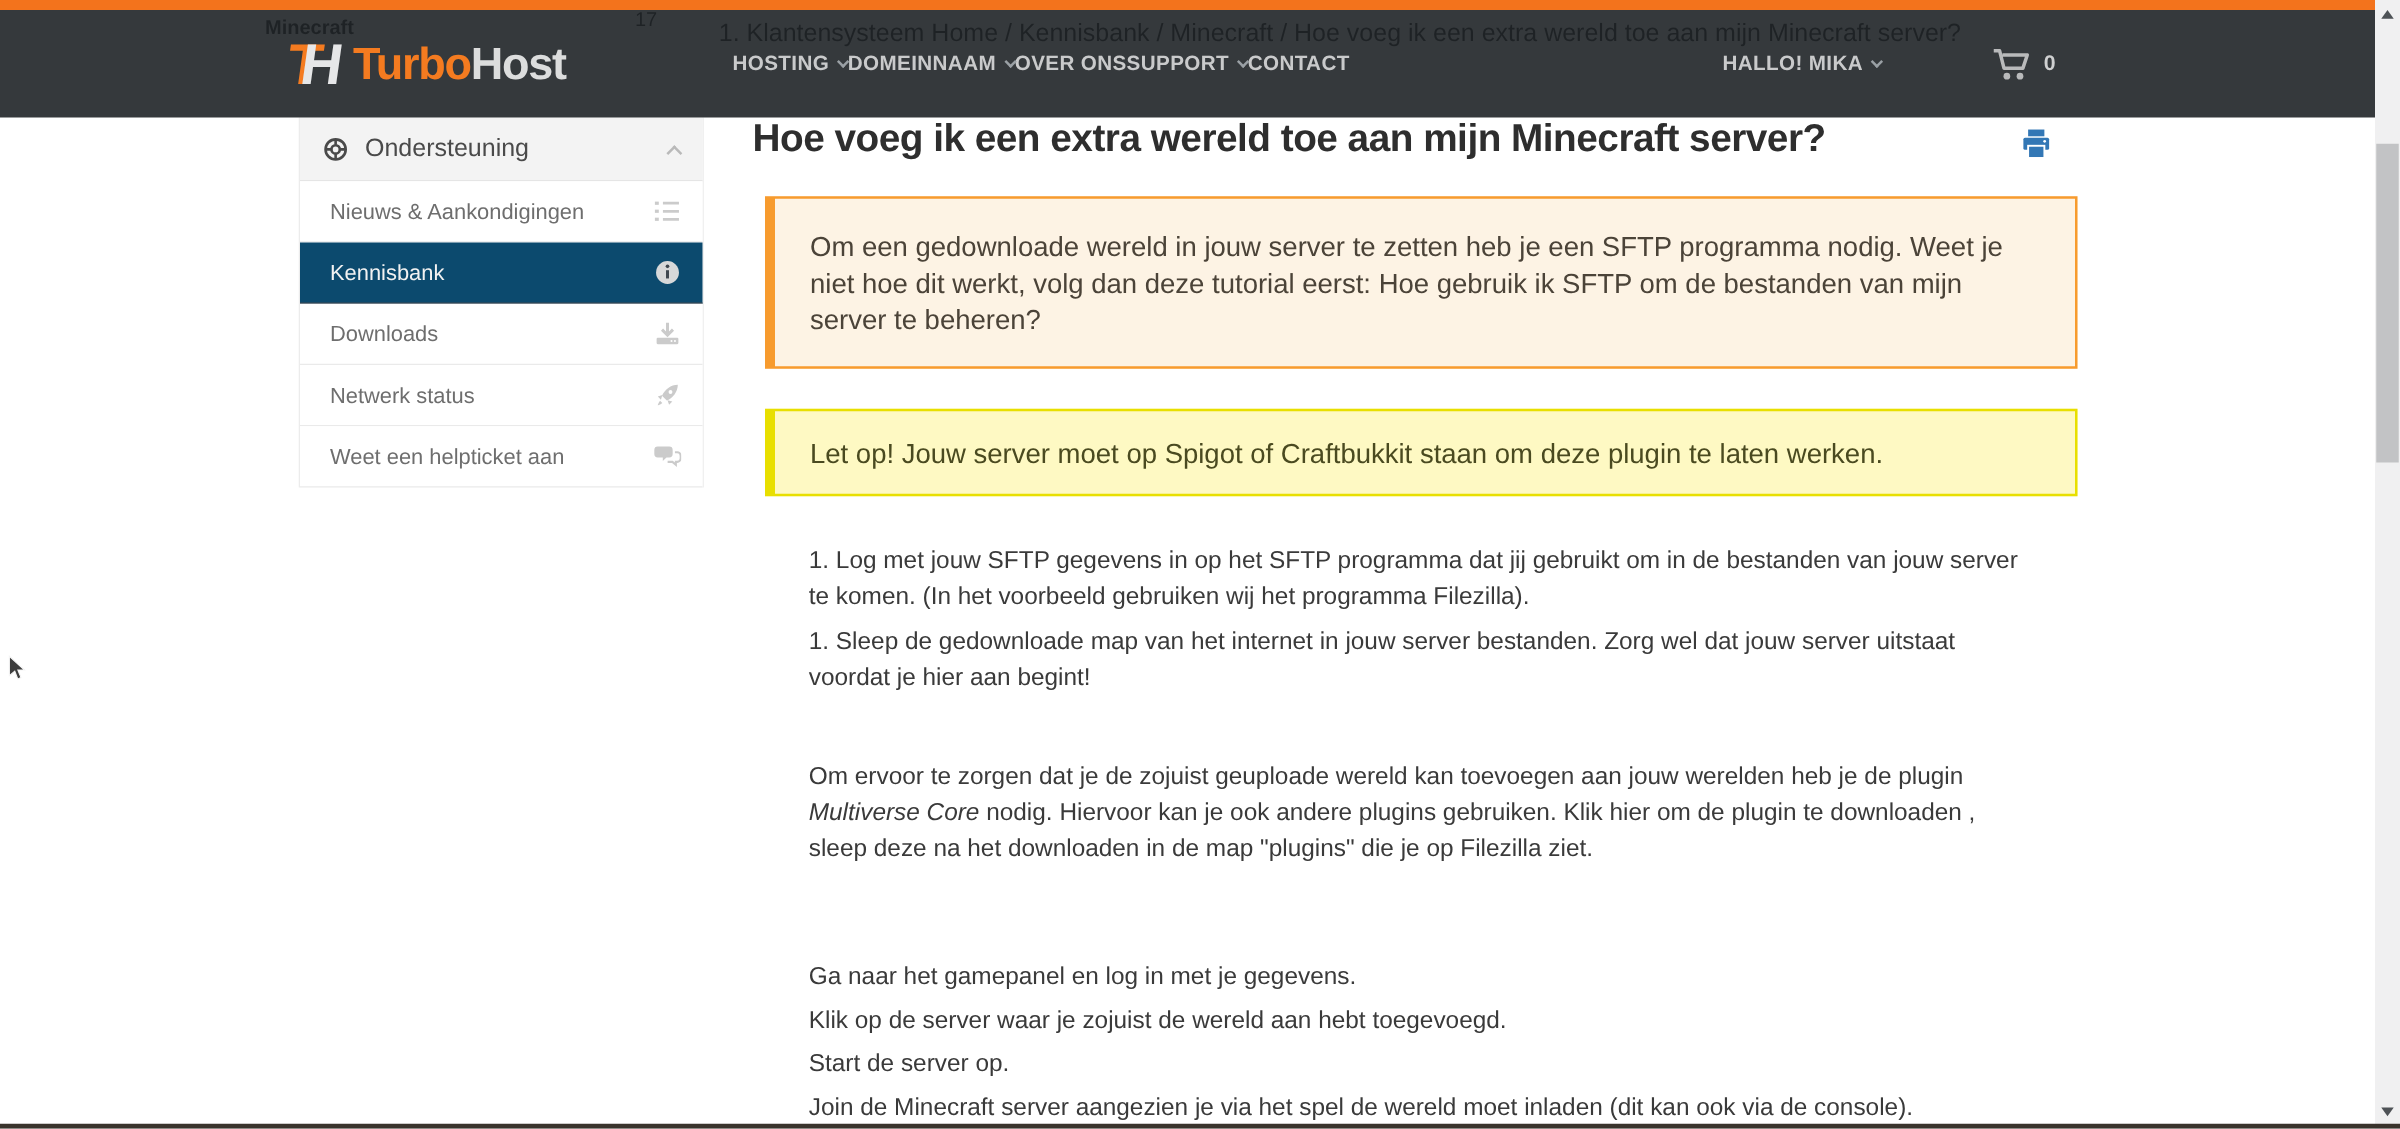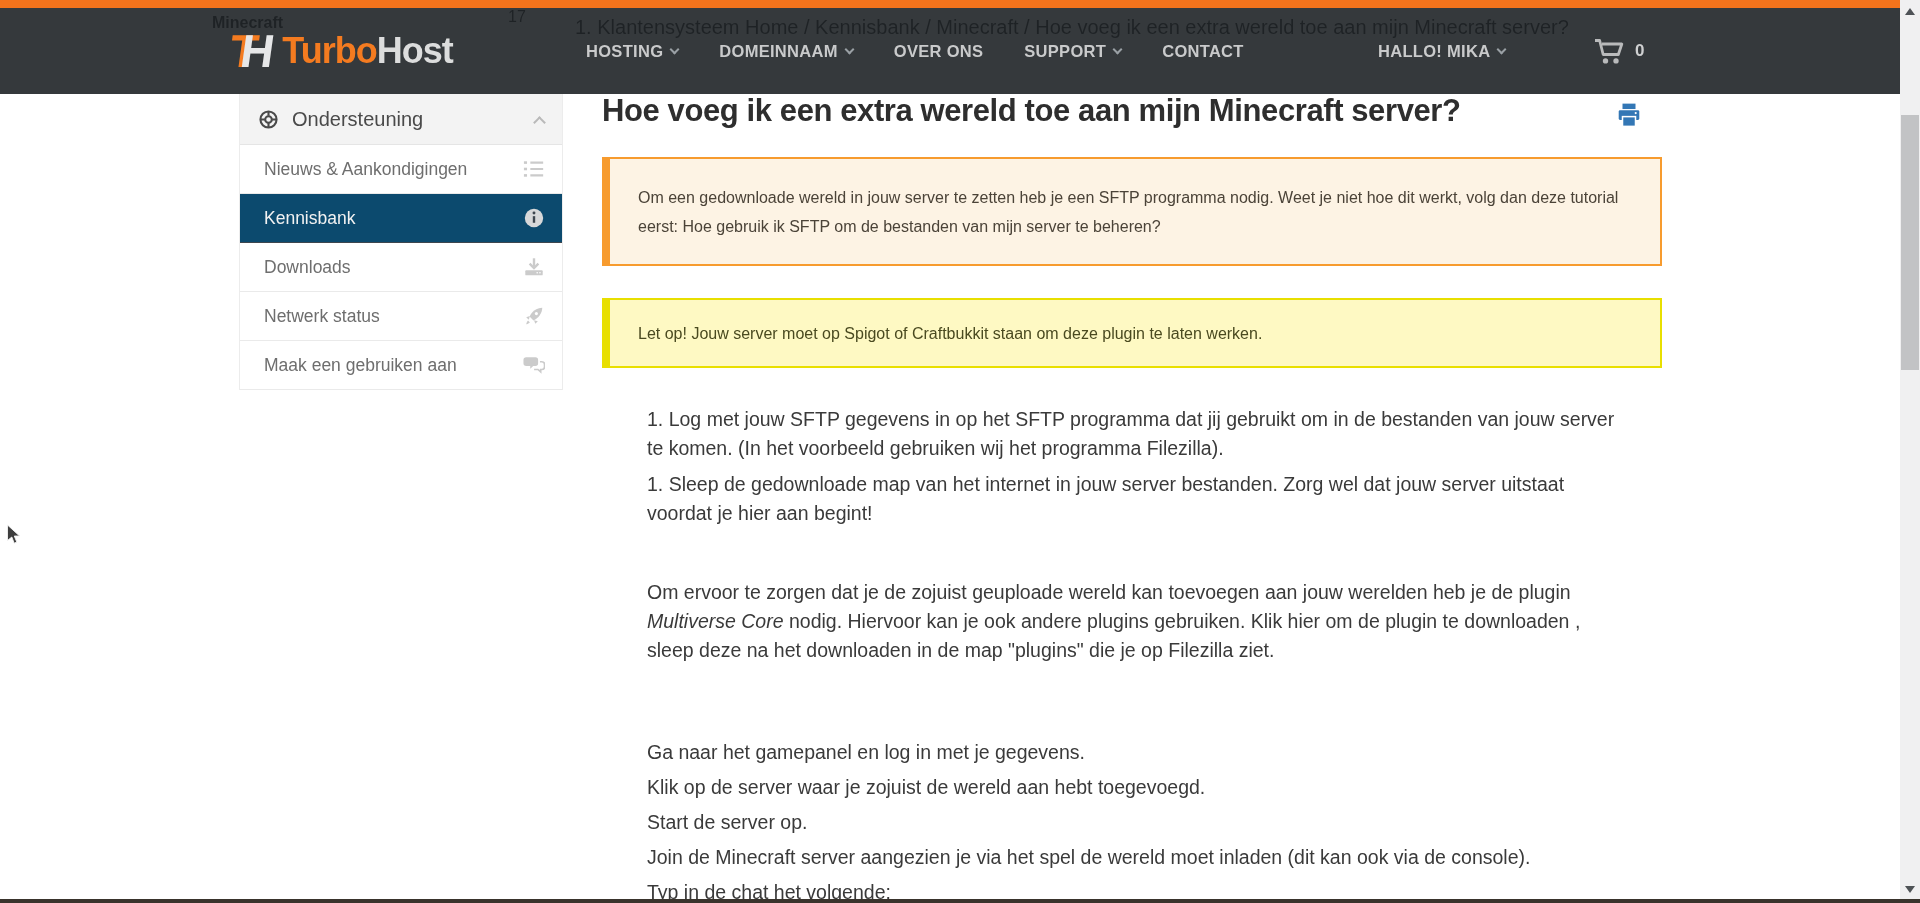--- a/index.html
+++ b/index.html
@@ -16,21 +16,21 @@
   .topbar { position:absolute; top:0; left:0; width:1900px; height:8px; background:#f3731c; z-index:3; }
   .navbar { position:absolute; top:8px; left:0; width:1900px; height:86px;
     background:rgba(31,35,39,0.90); z-index:2; }
   .logo { position:absolute; left:230px; top:17px; display:flex; align-items:center; cursor:pointer; }
   .logo-mark { font-size:46px; font-weight:bold; transform:skewX(-8deg); line-height:52px; }
   .logo-mark .t { color:#f47b20; }
   .logo-mark .h { color:#e6e7e8; margin-left:-17px; }
   .logo-text { font-size:36px; font-weight:bold; letter-spacing:-1px; margin-left:8px; line-height:52px; }
   .logo-text .turbo { color:#f47b20; }
   .logo-text .host  { color:#dcdddd; }
-  .nav-menu { position:absolute; left:586px; top:0; height:86px; display:flex; align-items:center; gap:41px; }
+  .nav-menu { position:absolute; left:586px; top:0; height:86px; display:flex; align-items:center; }
   .nav-item { font-size:16.5px; font-weight:bold; color:#c9cacb; letter-spacing:0.3px;
     cursor:pointer; white-space:nowrap; display:flex; align-items:center; }
   .chev { display:inline-block; width:7px; height:7px; border-right:2px solid #9aa0a5;
     border-bottom:2px solid #9aa0a5; transform:rotate(45deg); margin-left:8px; margin-top:-4px; }
   .nav-greeting { position:absolute; left:1350px; top:0; height:86px; display:flex; align-items:center;margin-left:28px; }
   .nav-cart { position:absolute; left:1593px; top:0; height:86px; display:flex; align-items:center;
     gap:10px; cursor:pointer; }
   .cart-count { font-size:17px; font-weight:bold; color:#cfd0d1; }
 
   
@@ -46,21 +46,21 @@
     font-size:17.5px; color:#6e6e6e; cursor:pointer; }
   .sb-item .sb-label { flex:1; }
   .sb-item .sb-right-icon { display:flex; }
   .sb-item.active { background:#0c4a6e; color:#f2f2f2; border-bottom:1px solid #3e464e; }
 
   
   .main { position:absolute; left:602px; top:94px; width:1060px; z-index:1; }
   .article-title { font-size:31px; line-height:34px; font-weight:bold; color:#2e2e2e;
     letter-spacing:-0.4px; width:980px; }
   .print-btn { position:absolute; left:1014px; top:8px; cursor:pointer; }
-  .alert { font-size:16px; line-height:29px; color:#4b4338; }
+  .alert { font-size:22px; line-height:29px; color:#4b4338;margin-left:10px; }
   .alert-info { margin-top:29px; background:#fdf3e4; border:2px solid #f79b2e;
     border-left-width:8px; padding:24px 28px 23px 28px; }
   .alert-warning { margin-top:32px; background:#fef9c3; border:2px solid #e8df00;
     border-left-width:8px; padding:19px 44px 18px 28px; color:#4a4a20; }
   .steps { margin:37px 0 0 45px; width:985px; }
   .step { font-size:19.5px; line-height:29px; color:#3a3a3a; margin-bottom:7px; }
   .para-plugin { margin:50px 0 0 45px; width:985px; font-size:19.5px; line-height:29px; color:#3a3a3a; }
   .lines { margin:76px 0 0 45px; width:985px; }
   .line { font-size:19.5px; line-height:23px; color:#3a3a3a; margin-bottom:12px; }
 
@@ -192,21 +192,21 @@
       <svg width="22" height="22" viewBox="0 0 24 24">
         <path d="M21 3c-6 0-11.5 4.2-13.8 9.6l4.2 4.2C16.8 14.5 21 9 21 3z" fill="#cbcbcb"></path>
         <circle cx="14.6" cy="9.4" r="1.7" fill="#fff"></circle>
         <path d="M7.5 12l-4 1.4 2.8 2.8zM12 16.5l1.4 4 2.8-2.8z" fill="#cbcbcb"></path>
         <path d="M5.5 17c-1.4 1.4-2 4-2 4s2.6-.6 4-2z" fill="#cbcbcb"></path>
       </svg>
     </span>
   </div>
 
   <div class="sb-item">
-    <span class="sb-label">Maak een gebruiken aan</span>
+    <span class="sb-label">Weet een helpticket aan</span>
     <span class="sb-right-icon">
       <svg width="22" height="22" viewBox="0 0 24 24">
         <path d="M3.5 3.5h10a3 3 0 013 3v3.6a3 3 0 01-3 3h-2.4l-3.2 3v-3H3.5a3 3 0 01-3-3V6.5a3 3 0 013-3z" fill="#cbcbcb"></path>
         <path d="M18.5 8.5h2a3 3 0 013 3v2.4a3 3 0 01-3 3h-1.2v2.6l-3-2.6h-4.2" fill="none" stroke="#cbcbcb" stroke-width="1.8"></path>
       </svg>
     </span>
   </div>
 </div>
 
 <div class="main">

